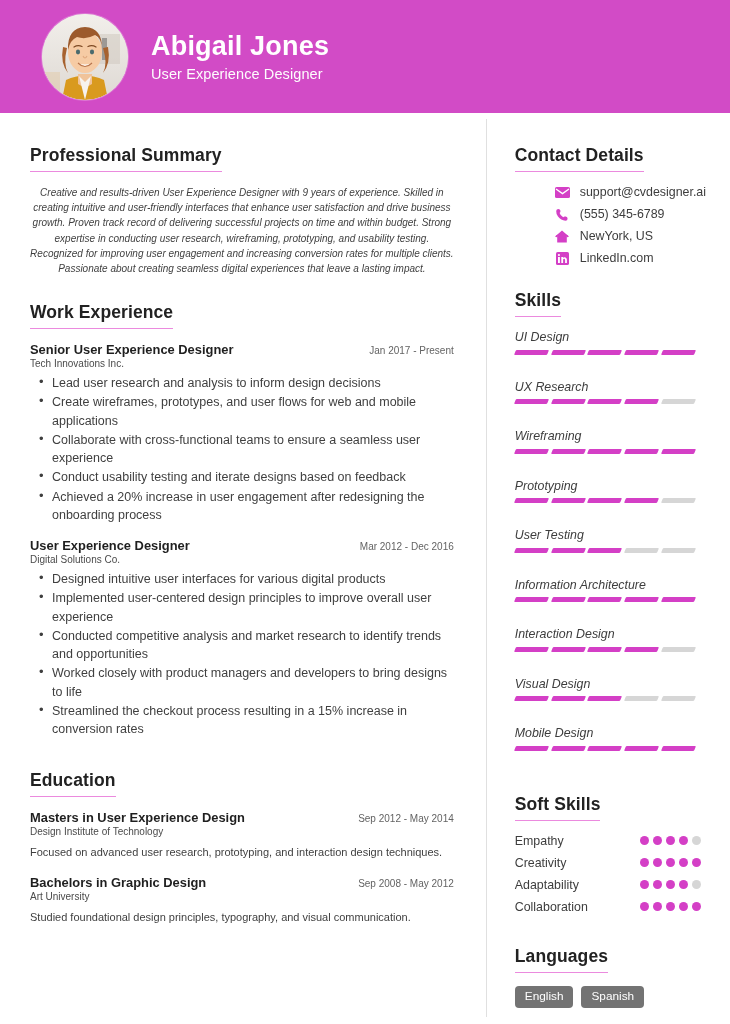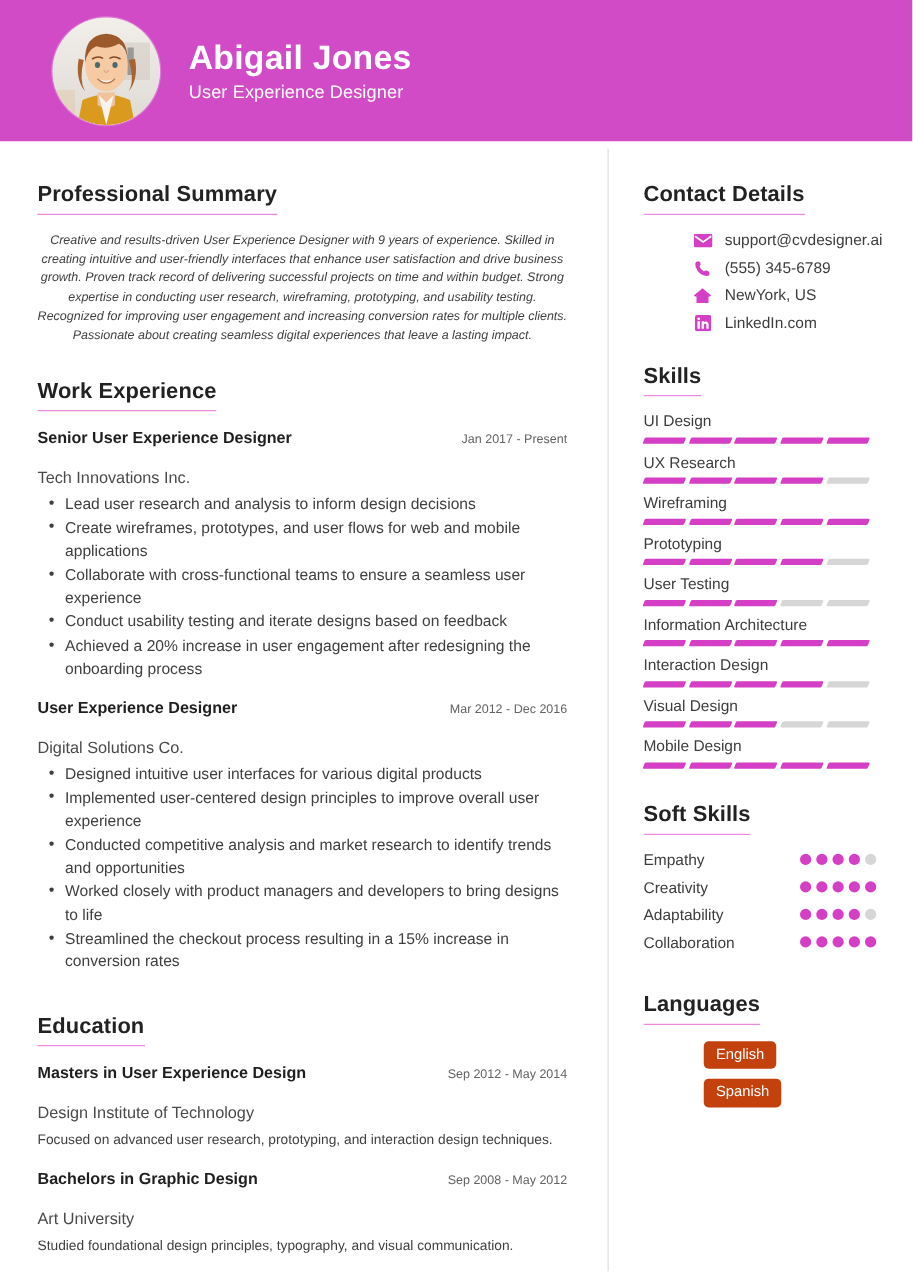--- a/index.html
+++ b/index.html
@@ -105,23 +105,23 @@
     font-size: 12.9px;
     font-weight: bold;
     color: #1f1f1f;
   }
   .job-date {
     font-size: 10px;
     color: #636363;
     white-space: nowrap;
   }
   .job-org {
-    font-size: 13px;
+    font-size: 10px;
     color: #4a4a4a;
-    margin-top: 17px;
+    margin-top: 1px;
   }
   ul.bullets {
     margin: 5px 0 0 0;
     padding-left: 22px;
     list-style: none;
   }
   ul.bullets li {
     font-size: 12.5px;
     line-height: 1.46;
     color: #3f3f3f;
@@ -155,21 +155,21 @@
     display: flex; align-items: center; justify-content: center;
   }
   .c-icon svg { display: block; }
   .contact-text {
     font-size: 12.4px;
     color: #3d3d3d;
     line-height: 1.2;
   }
 
   
-  .skill { margin-bottom: 8px; }
+  .skill { margin-bottom: 25px; font-style: italic; }
   .skill-name {
     font-size: 12.4px;
     color: #3d3d3d;
     margin-bottom: 4px;
     line-height: 1.25;
   }
   .bar-row { display: flex; gap: 4px; width: 180px; }
   .seg {
     flex: 1;
     height: 5px;
@@ -192,27 +192,26 @@
   .dot {
     width: 9px; height: 9px;
     border-radius: 50%;
     background: #d6d6d6;
   }
   .dot.on { background: #d43fc6; }
 
   
   .langs { display: flex; gap: 8px; flex-wrap: wrap; }
   .lang-chip {
-    background: #c2410c;
+    background: #737373;
     color: #ffffff;
     font-size: 11.8px;
     padding: 4px 10px 5px 10px;
     border-radius: 4px;
     line-height: 1.15;
-    margin-left: 48px;
   }
 
   .gap-lg { height: 24px; }
   .gap-md { height: 18px; }
 </style>
 </head>
 <body>
 
 <div class="page">
 

